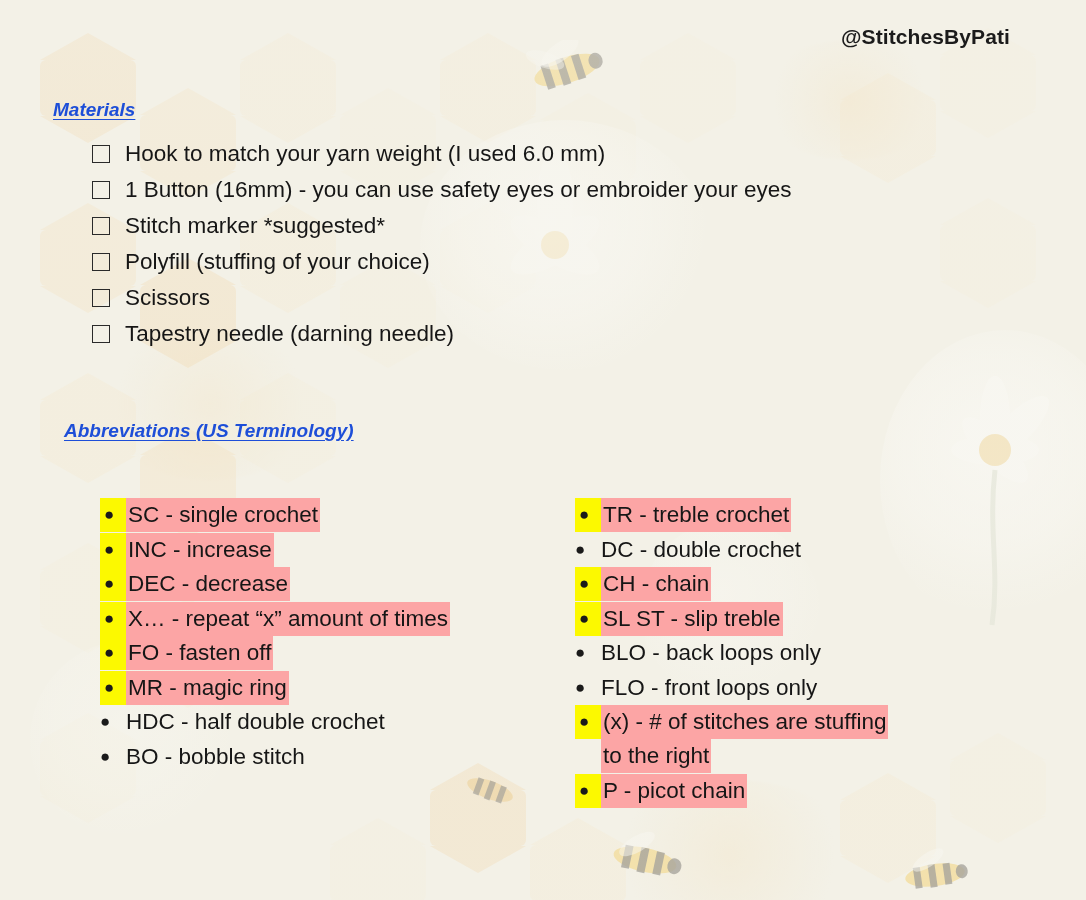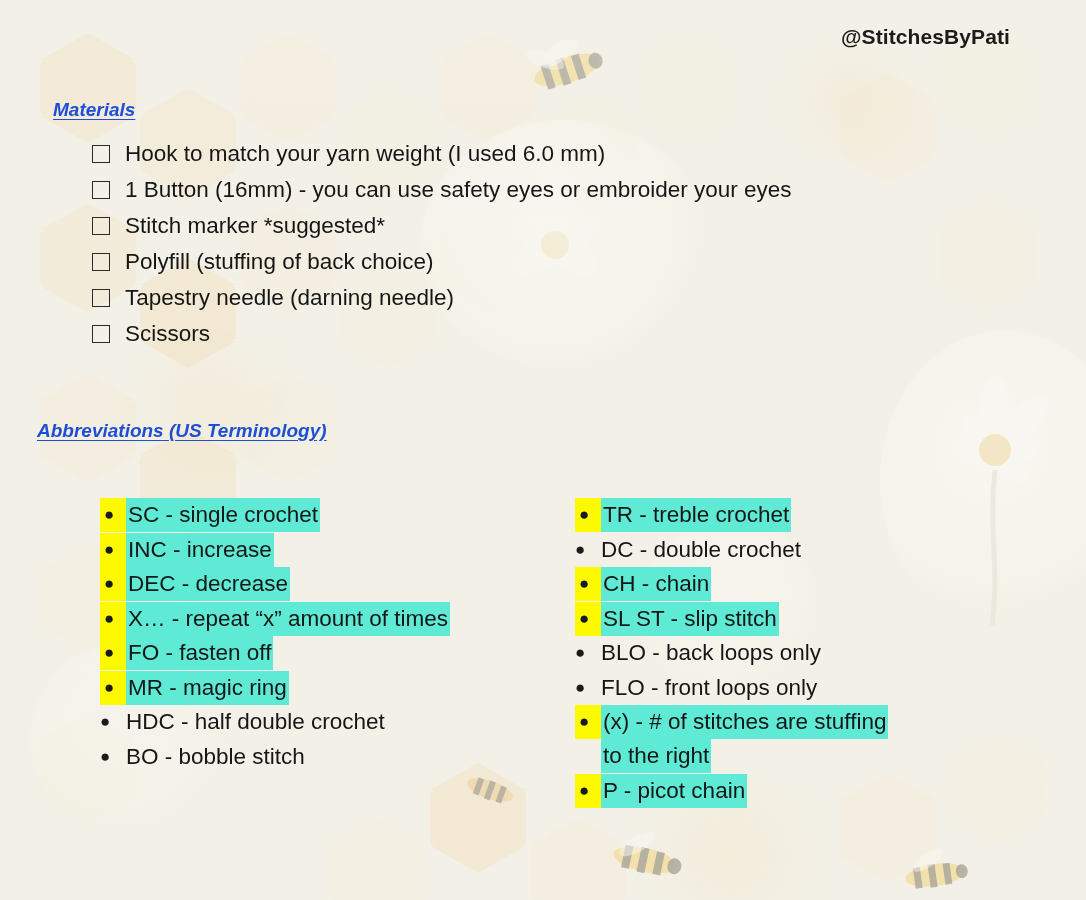--- a/index.html
+++ b/index.html
@@ -97,21 +97,21 @@
   .section-title {
     position: absolute;
     font-size: 19px;
     font-style: italic;
     font-weight: 600;
     text-decoration: underline;
     text-underline-offset: 3px;
     color: #1d4ed8;
   }
   #materials-title { left: 53px; top: 99px; }
-  #abbrev-title { left: 37px; top: 420px; }
+  #abbrev-title { left: 64px; top: 420px; }
 
   .materials-list {
     position: absolute;
     left: 92px;
     top: 136px;
     list-style: none;
     margin: 0;
     padding: 0;
   }
   .materials-list li {
@@ -153,21 +153,21 @@
     width: 26px;
     font-size: 17px;
     line-height: 34px;
     color: #1a1a1a;
   }
   .abbrev-text {
     display: inline-block;
     line-height: 34px;
   }
   .hl {
-    background: #5eead4;
+    background: #fca5a5;
     box-decoration-break: clone;
     -webkit-box-decoration-break: clone;
     padding: 0 2px;
   }
   .bullet.hl {
     padding: 0;
     background: #fcf900;
     width: 26px;
     text-align: left;
     padding-left: 4px;
@@ -301,29 +301,29 @@
     <li>
       <span class="checkbox"></span>
       <span>1 Button (16mm) - you can use safety eyes or embroider your eyes</span>
     </li>
     <li>
       <span class="checkbox"></span>
       <span>Stitch marker *suggested*</span>
     </li>
     <li>
       <span class="checkbox"></span>
-      <span>Polyfill (stuffing of back choice)</span>
+      <span>Polyfill (stuffing of your choice)</span>
+    </li>
+    <li>
+      <span class="checkbox"></span>
+      <span>Scissors</span>
     </li>
     <li>
       <span class="checkbox"></span>
       <span>Tapestry needle (darning needle)</span>
-    </li>
-    <li>
-      <span class="checkbox"></span>
-      <span>Scissors</span>
     </li>
   </ul>
 
   <div class="section-title" id="abbrev-title">Abbreviations (US Terminology)</div>
 
   <ul class="abbrev-col" id="abbrev-col-left">
     <li>
       <span class="bullet hl">●</span>
       <span class="abbrev-text hl">SC - single crochet</span>
     </li>
@@ -365,21 +365,21 @@
     <li>
       <span class="bullet">●</span>
       <span class="abbrev-text">DC - double crochet</span>
     </li>
     <li>
       <span class="bullet hl">●</span>
       <span class="abbrev-text hl">CH - chain</span>
     </li>
     <li>
       <span class="bullet hl">●</span>
-      <span class="abbrev-text hl">SL ST - slip stitch</span>
+      <span class="abbrev-text hl">SL ST - slip treble</span>
     </li>
     <li>
       <span class="bullet">●</span>
       <span class="abbrev-text">BLO - back loops only</span>
     </li>
     <li>
       <span class="bullet">●</span>
       <span class="abbrev-text">FLO - front loops only</span>
     </li>
     <li class="tall">

